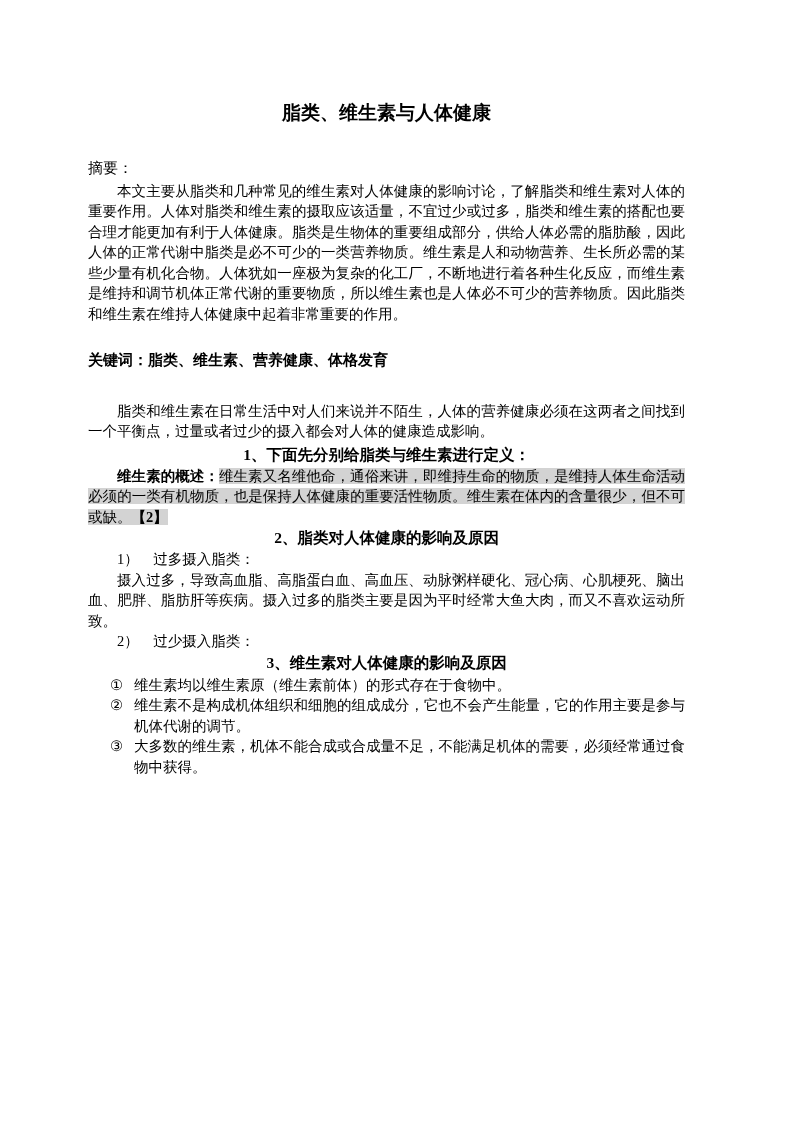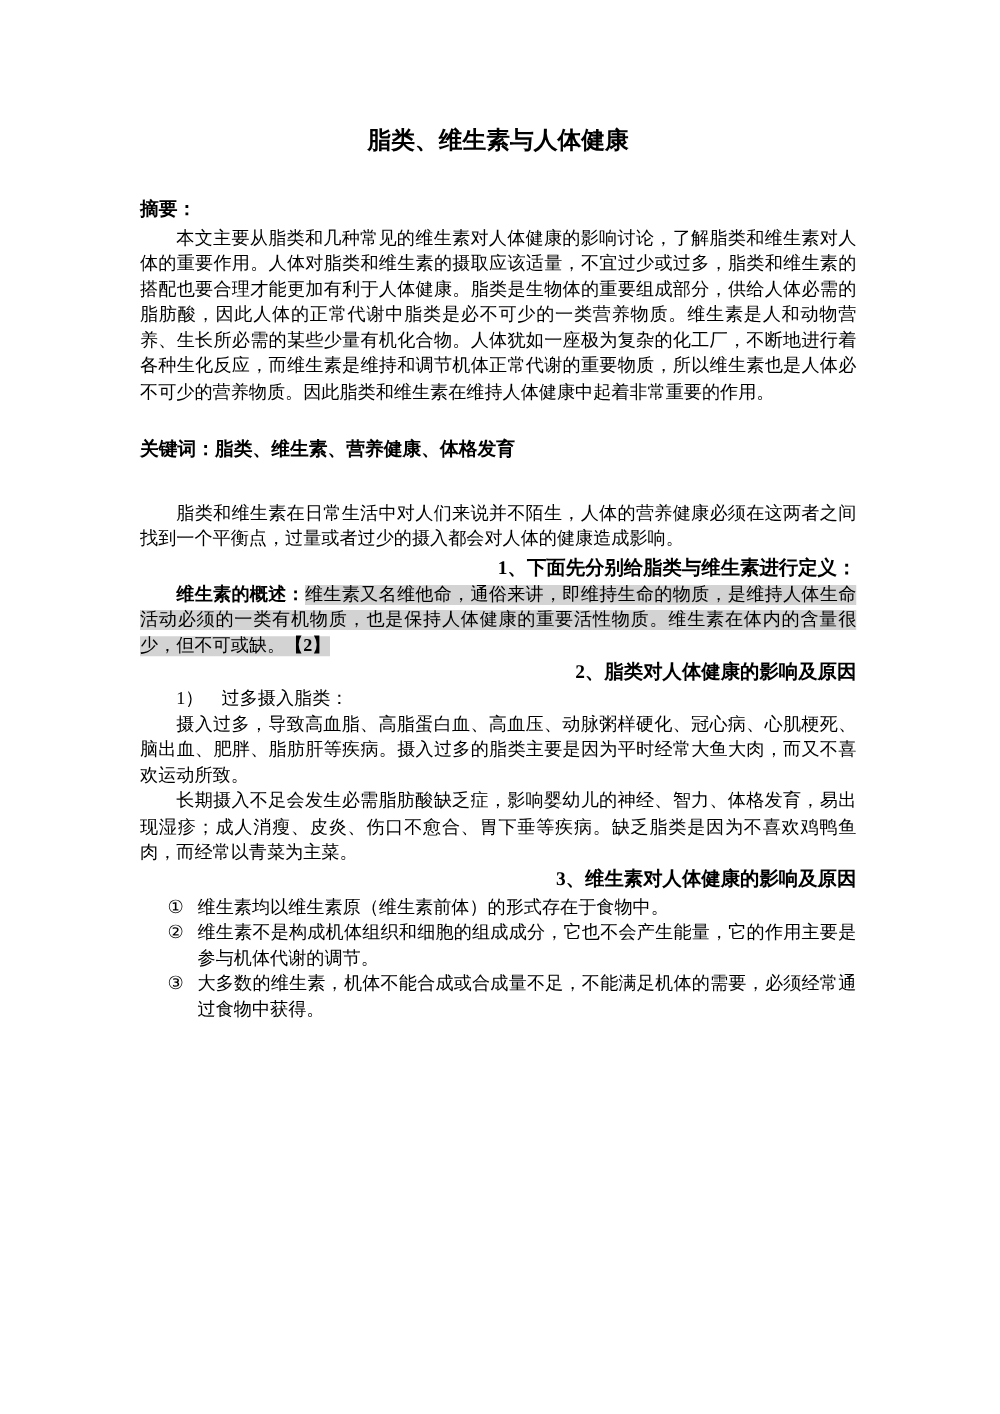--- a/index.html
+++ b/index.html
@@ -6,53 +6,53 @@
     margin: 0;
     padding: 0;
     background: #ffffff;
   }
   .page {
     position: relative;
     width: 800px;
     min-height: 1131px;
     box-sizing: border-box;
     background: #ffffff;
-    padding: 100px 115px 60px 112px;
+    padding: 100px 115px 60px 88px;
     font-family: "Liberation Serif", "DejaVu Serif", serif;
     color: #000000;
     font-size: 14.5px;
     line-height: 20.5px;
   }
   .doc-title {
     font-size: 19px;
     font-weight: 700;
     text-align: center;
     margin: 0 0 32px 0;
     line-height: 26px;
   }
   p { margin: 0; text-align: justify; }
   .indent { text-indent: 2em; }
   .bold { font-weight: 700; }
   .abstract-label {
-    font-weight: 700;
+    font-weight: 400;
     font-size: 15px;
     margin: 0 0 2px 0;
   }
   .keywords {
     font-weight: 700;
     font-size: 15px;
     margin: 26px 0 30px 0;
   }
   .intro { margin-bottom: 2px; margin-top: 12px; }
   h2.sec-heading {
     font-size: 15.5px;
     font-weight: 700;
     margin: 0;
     line-height: 22px;
-    text-align: right;
+    text-align: center;
   }
   .sec2-gap { margin-top: 72px; }
   .sec3-gap { margin-top: 62px; }
   .hl { background: var(--hl, #d3d3d3); }
   .ref { font-weight: 700; }
   .clist { padding-left: 22px; margin-top: 1px; }
   .citem { display: flex; align-items: flex-start; }
   .cmark { flex: 0 0 24px; }
   .ctext { flex: 1; text-align: justify; }
 </style>
@@ -72,21 +72,21 @@
 
   <h2 class="sec-heading">1、下面先分别给脂类与维生素进行定义：</h2>
 
 
   <p class="indent"><span class="bold">维生素的概述：</span><span class="hl">维生素又名维他命，通俗来讲，即维持生命的物质，是维持人体生命活动必须的一类有机物质，也是保持人体健康的重要活性物质。维生素在体内的含量很少，但不可或缺。</span><span class="hl ref">【2】</span></p>
 
   <h2 class="sec-heading sec2-gap">2、脂类对人体健康的影响及原因</h2>
 
   <p class="indent">1）　过多摄入脂类：</p>
   <p class="indent">摄入过多，导致高血脂、高脂蛋白血、高血压、动脉粥样硬化、冠心病、心肌梗死、脑出血、肥胖、脂肪肝等疾病。摄入过多的脂类主要是因为平时经常大鱼大肉，而又不喜欢运动所致。</p>
-  <p class="indent">长期摄入不足会发生必需脂肪酸缺乏症，影响婴幼儿的神经、智力、体格发育，易出现湿疹；成人消瘦、皮炎、伤口不愈合、胃下垂等疾病。缺乏脂类是因为不喜欢鸡鸭鱼肉，而经常以青菜为主菜。</p>
+  <p class="indent">2）　过少摄入脂类：</p>
 
   <h2 class="sec-heading sec3-gap">3、维生素对人体健康的影响及原因</h2>
 
 
   <div class="clist">
     <div class="citem">
       <span class="cmark">①</span>
       <span class="ctext">维生素均以维生素原（维生素前体）的形式存在于食物中。</span>
     </div>
     <div class="citem">

